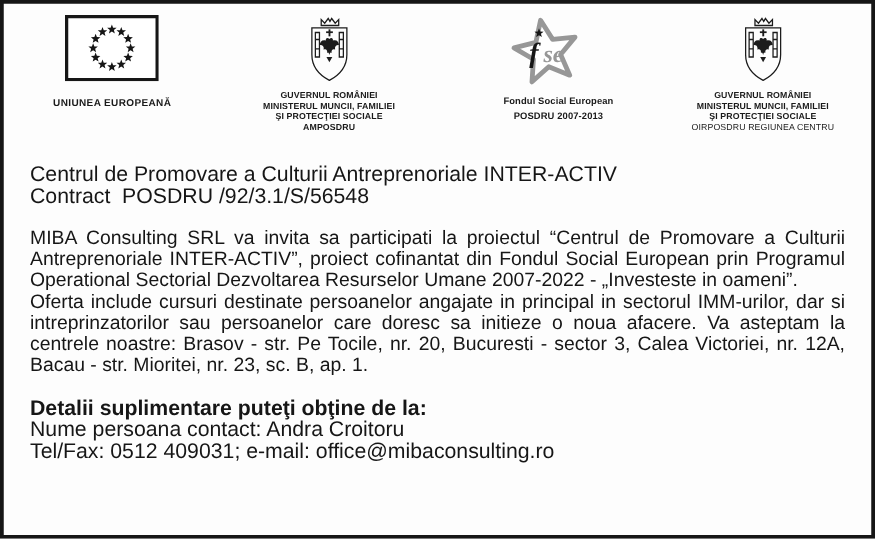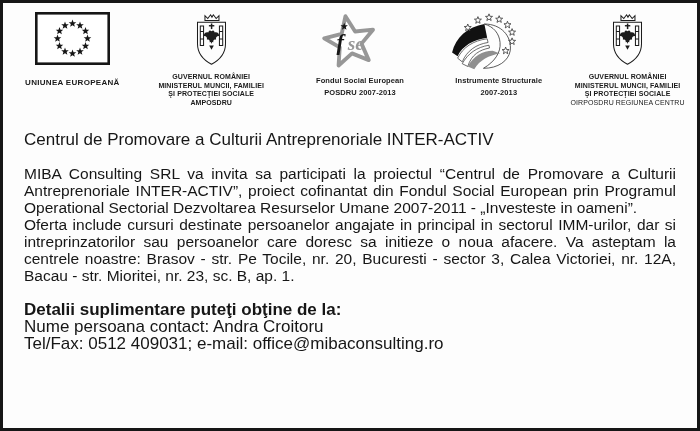--- a/index.html
+++ b/index.html
@@ -92,62 +92,42 @@
           <text class="fse-text" x="26" y="39">
             <tspan font-size="23" fill="#161616">f</tspan>
             <tspan font-size="20" fill="#979797">se</tspan>
           </text>
         </svg>
       </div>
       <div class="cap fse-cap">Fondul Social European</div>
       <div class="cap fse-cap">POSDRU 2007-2013</div>
     </div>
 
-    <div class="logo-col">
-      <div class="logo-box">
-        <svg width="94" height="60" viewBox="0 0 100 65">
-          <path d="M45,13 C63,13 75,26 73,42 C71,53 60,61 44,61 C56,54 63,44 62,33 C61,23 55,16 45,13 Z" fill="#ffffff" stroke="#3a3a3a" stroke-width="0.9"></path>
-          <path d="M10,44 C14,27 27,16 45,13 L48,28 C33,30 21,37 16,48 Z" fill="#111111"></path>
-          <path d="M16,50 C22,38 33,31 48,29 L49,33 C36,35 26,42 21,54 Z" fill="#ffffff" stroke="#3a3a3a" stroke-width="0.8"></path>
-          <path d="M21,56 C27,45 37,38 50,36 L50.5,39 C40,41 31,46 27,59 Z" fill="#ffffff" stroke="#3a3a3a" stroke-width="0.8"></path>
-          <path d="M27,59 C33,48 43,42 54,42 L62,45 C50,47 40,52 34,62 Z" fill="#8f8f8f"></path>
-          <use href="#star5" x="27" y="17" fill="#ffffff" stroke="#3a3a3a" stroke-width="0.9"></use>
-          <use href="#star5" x="38" y="9" fill="#ffffff" stroke="#3a3a3a" stroke-width="0.9"></use>
-          <use href="#star5" x="50" y="6" fill="#ffffff" stroke="#3a3a3a" stroke-width="0.9"></use>
-          <use href="#star5" x="61" y="8" fill="#ffffff" stroke="#3a3a3a" stroke-width="0.9"></use>
-          <use href="#star5" x="70" y="14" fill="#ffffff" stroke="#3a3a3a" stroke-width="0.9"></use>
-          <use href="#star5" x="75" y="22" fill="#ffffff" stroke="#3a3a3a" stroke-width="0.9"></use>
-          <use href="#star5" x="75" y="32" fill="#ffffff" stroke="#3a3a3a" stroke-width="0.9"></use>
-          <use href="#star5" x="68" y="42" fill="#ffffff" stroke="#3a3a3a" stroke-width="0.9"></use>
-        </svg>
-      </div>
-      <div class="cap fse-cap">Instrumente Structurale</div>
-      <div class="cap fse-cap">2007-2013</div>
-    </div>
 
     <div class="logo-col">
       <div class="logo-box">
         <svg width="43" height="56" viewBox="0 0 46 60">
           <use href="#coat-arms"></use>
         </svg>
       </div>
       <div class="cap">GUVERNUL ROMÂNIEI</div>
       <div class="cap">MINISTERUL MUNCII, FAMILIEI</div>
       <div class="cap">ŞI PROTECŢIEI SOCIALE</div>
       <div class="cap cap-light">OIRPOSDRU REGIUNEA CENTRU</div>
     </div>
 
   </div>
 
   <div class="content">
     <div class="line">Centrul de Promovare a Culturii Antreprenoriale INTER-ACTIV</div>
+    <div class="line">Contract  POSDRU /92/3.1/S/56548</div>
 
     <div class="gap"></div>
 
-    <p class="para">MIBA Consulting SRL va invita sa participati la proiectul  “Centrul de Promovare a Culturii Antreprenoriale INTER-ACTIV”, proiect cofinantat din Fondul Social European prin Programul Operational Sectorial Dezvoltarea Resurselor Umane 2007-2011 - „Investeste in oameni”.</p>
+    <p class="para">MIBA Consulting SRL va invita sa participati la proiectul  “Centrul de Promovare a Culturii Antreprenoriale INTER-ACTIV”, proiect cofinantat din Fondul Social European prin Programul Operational Sectorial Dezvoltarea Resurselor Umane 2007-2022 - „Investeste in oameni”.</p>
     <p class="para">Oferta include cursuri destinate persoanelor angajate in principal in sectorul IMM-urilor, dar si intreprinzatorilor sau persoanelor care doresc sa initieze o noua afacere. Va asteptam la centrele noastre: Brasov - str. Pe Tocile, nr. 20, Bucuresti - sector 3, Calea Victoriei, nr. 12A, Bacau - str. Mioritei, nr. 23, sc. B, ap. 1.</p>
 
     <div class="gap"></div>
 
     <div class="line bold">Detalii suplimentare puteţi obţine de la:</div>
     <div class="line">Nume persoana contact: Andra Croitoru</div>
     <div class="line">Tel/Fax: 0512 409031; e-mail: office@mibaconsulting.ro</div>
   </div>
 
 </div>

